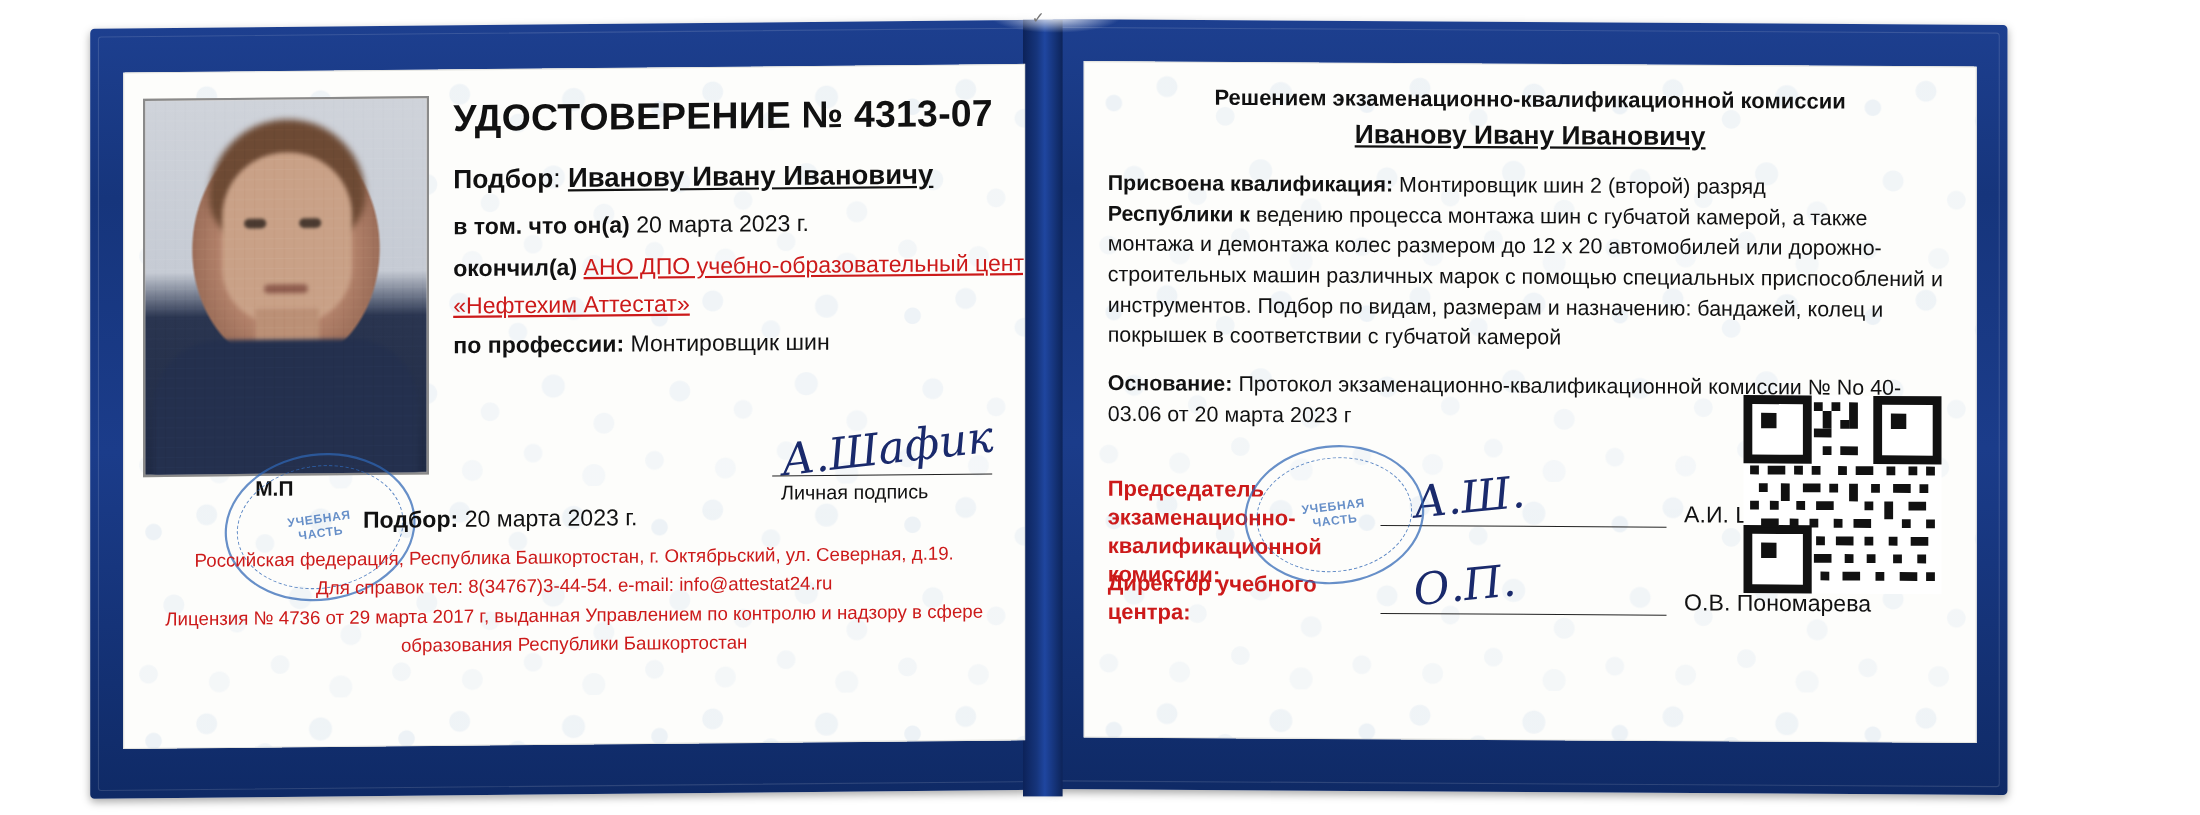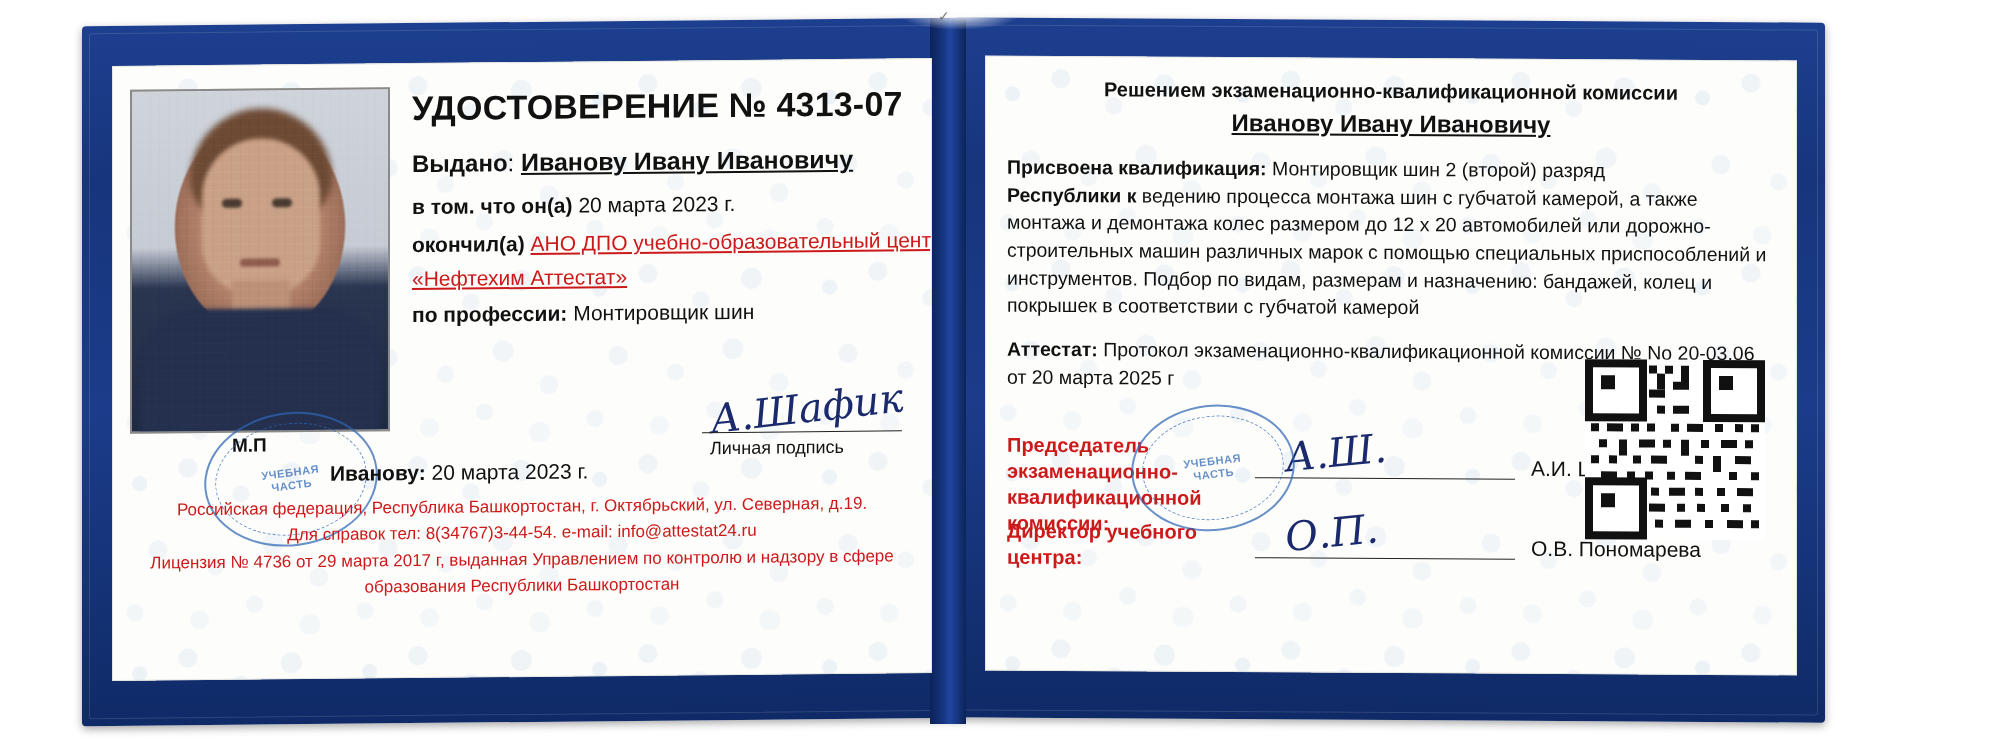--- a/index.html
+++ b/index.html
@@ -349,21 +349,21 @@
         <div class="mouth"></div>
         <div class="neck"></div>
         <div class="shirt"></div>
         <div class="pix"></div>
       </div>
     </div>
 
     <div class="l-title">УДОСТОВЕРЕНИЕ № 4313-07</div>
 
     <div class="l-line issued-row">
-      <b>Выдано</b><span>:</span>
+      <b>Подбор</b><span>:</span>
       <span class="issued-name">Иванову Ивану Ивановичу</span>
     </div>
 
     <div class="l-line row-fact">
       <b>в том. что он(а)</b>
       <span>20 марта 2023 г.</span>
     </div>
 
     <div class="l-line row-school">
       <b>окончил(а)</b>
@@ -384,21 +384,21 @@
     <div class="signature-glyph sig1">А.Шафик</div>
     <div class="sign-line"></div>
     <div class="sign-caption">Личная подпись</div>
 
     <div class="stamp stamp-left">
       <div class="stamp-txt">УЧЕБНАЯ</div>
       <div class="stamp-txt">ЧАСТЬ</div>
     </div>
 
     <div class="issued2">
-      <b>Иванову:</b>
+      <b>Подбор:</b>
       <span>20 марта 2023 г.</span>
     </div>
 
     <div class="footer-block">
       <div>Российская федерация, Республика Башкортостан, г. Октябрьский,  ул. Северная,  д.19.</div>
       <div>Для справок тел: 8(34767)3-44-54.  e-mail: info@attestat24.ru</div>
       <div>Лицензия № 4736 от 29 марта 2017 г, выданная Управлением по контролю и надзору в сфере</div>
       <div>образования Республики Башкортостан</div>
     </div>
   </div>
@@ -410,22 +410,22 @@
     <div class="r-name">Иванову Ивану Ивановичу</div>
 
     <div class="r-body">
       <b>Присвоена квалификация:</b>
       <span>Монтировщик шин 2 (второй) разряд</span><br>
       <b>Республики к</b>
       <span>ведению процесса монтажа шин с губчатой камерой, а также монтажа и демонтажа колес размером до 12 х 20 автомобилей или дорожно-строительных машин различных марок с помощью специальных приспособлений и инструментов. Подбор по видам, размерам и назначению: бандажей, колец и покрышек в соответствии с губчатой камерой</span>
     </div>
 
     <div class="r-basis">
-      <b>Аттестат:</b>
-      <span>Протокол экзаменационно-квалификационной комиссии № No 20-03.06 от 20 марта 2025 г</span>
+      <b>Основание:</b>
+      <span>Протокол экзаменационно-квалификационной комиссии № No 40-03.06 от 20 марта 2023 г</span>
     </div>
 
     <div class="r-signrow sigrow1">
       <div class="r-role">Председатель экзаменационно-квалификационной</div>
       <div class="r-role">комиссии:</div>
     </div>
     <div class="sigline sl1"></div>
     <div class="signature-glyph sig2">А.Ш.</div>
     <div class="rp1">А.И. Шафикова</div>
 

